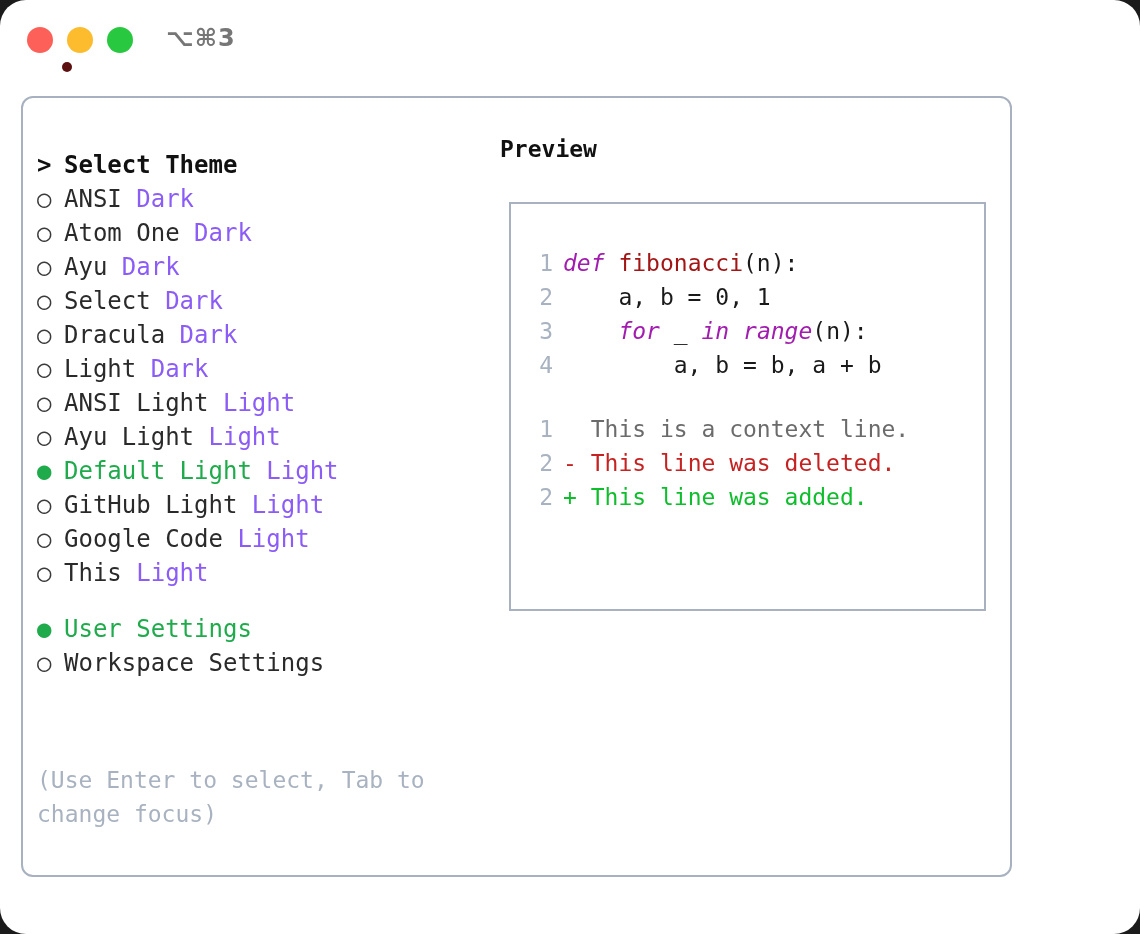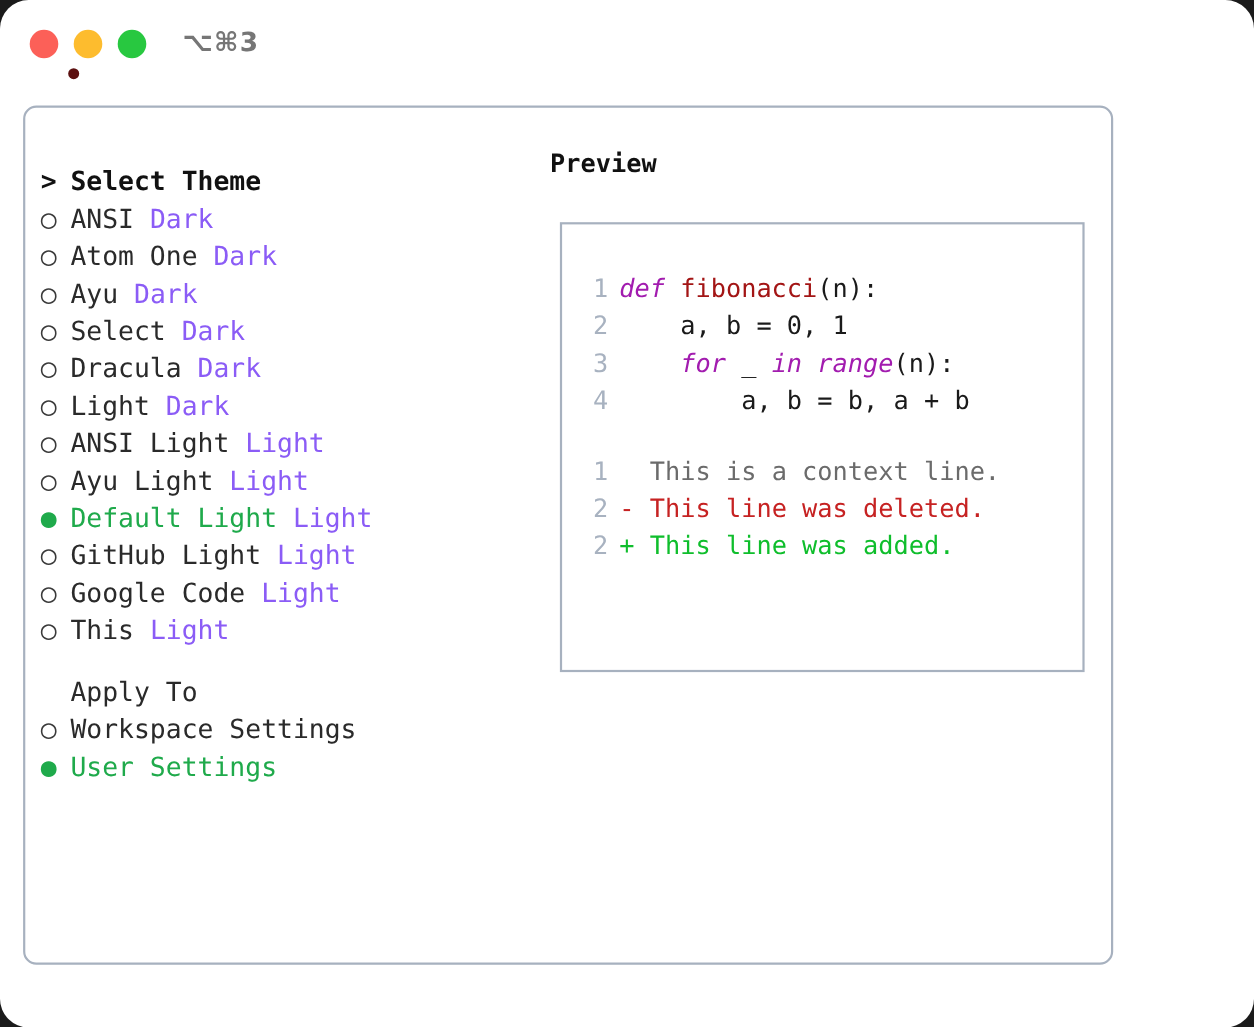--- a/index.html
+++ b/index.html
@@ -192,28 +192,28 @@
         <div class="row"><span class="marker bullet-off">○</span><span>Light</span><span> </span><span class="tag">Dark</span></div>
         <div class="row"><span class="marker bullet-off">○</span><span>ANSI Light</span><span> </span><span class="tag">Light</span></div>
         <div class="row"><span class="marker bullet-off">○</span><span>Ayu Light</span><span> </span><span class="tag">Light</span></div>
         <div class="row"><span class="marker bullet-on">●</span><span class="name-sel">Default Light</span><span> </span><span class="tag">Light</span></div>
         <div class="row"><span class="marker bullet-off">○</span><span>GitHub Light</span><span> </span><span class="tag">Light</span></div>
         <div class="row"><span class="marker bullet-off">○</span><span>Google Code</span><span> </span><span class="tag">Light</span></div>
         <div class="row"><span class="marker bullet-off">○</span><span>This</span><span> </span><span class="tag">Light</span></div>
       </div>
 
     <div id="applyto-block">
-      <div class="row"><span class="marker"> </span><span>Apply To</span></div>
       <div id="applyto-list">
+          <div class="row"><span class="marker bullet-on">●</span><span class="name-sel">User Settings</span></div>
           <div class="row"><span class="marker bullet-off">○</span><span>Workspace Settings</span></div>
-          <div class="row"><span class="marker bullet-on">●</span><span class="name-sel">User Settings</span></div>
         </div>
     </div>
   </div>
 
+  <div id="hint">(Use Enter to select, Tab to change focus)</div>
 
   <div id="preview-title">Preview</div>
 
   <div id="preview-box">
     <div id="code">
       <div id="code-lines">
           <div class="cline"><span class="ln">1</span><span class="kw">def </span><span class="fn">fibonacci</span><span class="pl">(n):</span></div>
           <div class="cline"><span class="ln">2</span><span class="pl">    a, b = 0, 1</span></div>
           <div class="cline"><span class="ln">3</span><span class="pl">    </span><span class="kw">for</span><span class="pl"> _ </span><span class="kw">in</span><span class="pl"> </span><span class="kw">range</span><span class="pl">(n):</span></div>
           <div class="cline"><span class="ln">4</span><span class="pl">        a, b = b, a + b</span></div>

